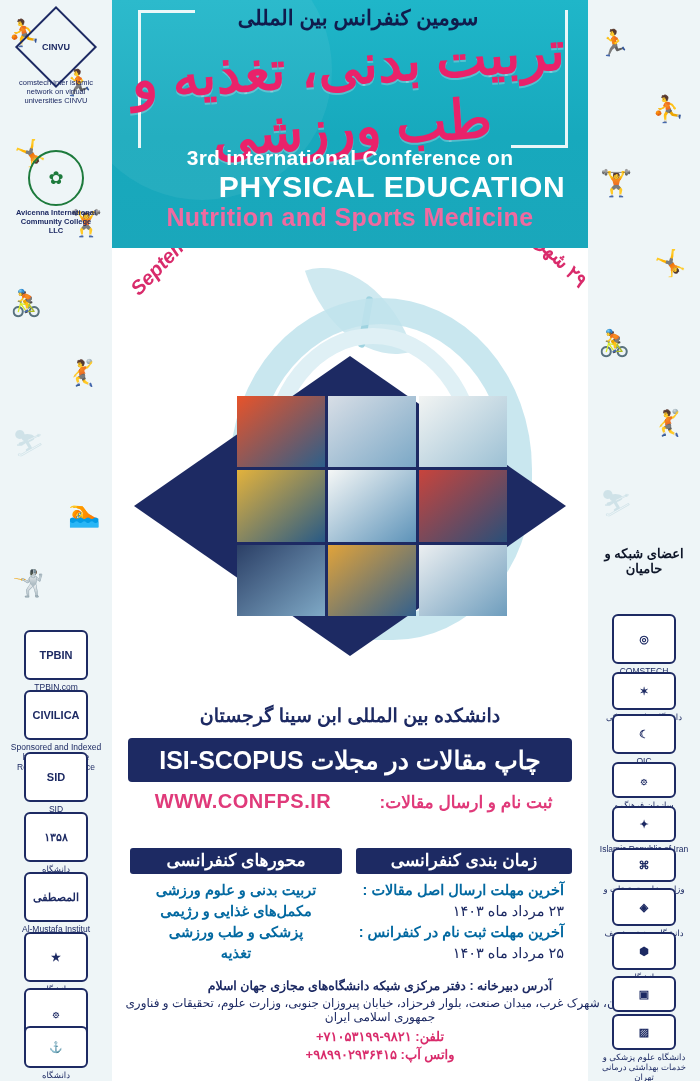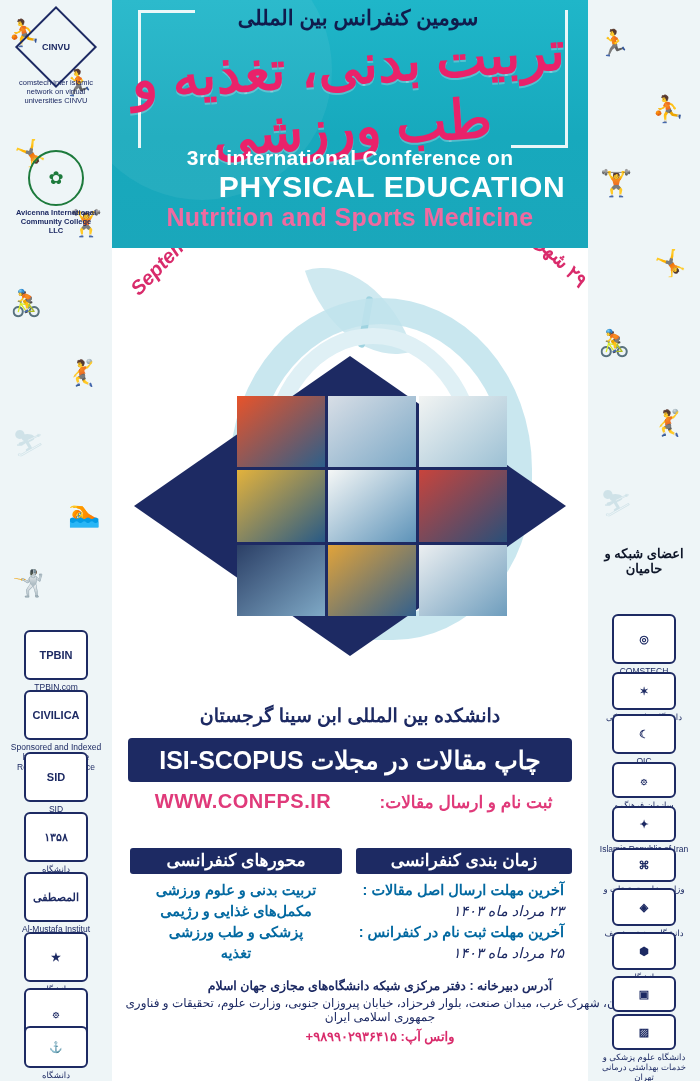--- a/index.html
+++ b/index.html
@@ -162,21 +162,21 @@
   .box ul{
     list-style:none;margin:6px 0 0 0;padding:0;direction:rtl;
   }
   .box li{
     color:#0369a1;font-size:14.5px;line-height:21px;font-weight:bold;
     text-align:center;
   }
   .box.left{left:130px;width:212px;}
   .box.right{left:356px;width:216px;}
   .box.right li{text-align:right;padding-right:8px;}
-  .box.right li.sub{color:#1d2a63;font-weight:normal;font-style:italic;}
+  .box.right li.sub{color:#1d2a63;font-weight:normal;}
   
   .footer{
     position:absolute;left:112px;top:978px;width:536px;text-align:center;
     direction:rtl;color:#1d2a63;
   }
   .footer .l1{font-size:12.5px;font-weight:bold;margin-bottom:3px;}
   .footer .l2{font-size:12px;margin-bottom:5px;}
   .footer .l3{font-size:13px;font-weight:bold;color:#d92b6b;margin-bottom:3px;}
   .footer .l4{font-size:13px;font-weight:bold;color:#d92b6b;}
   
@@ -307,20 +307,21 @@
       <li>آخرین مهلت ارسال اصل مقالات :</li>
       <li class="sub">۲۳ مرداد ماه ۱۴۰۳</li>
       <li>آخرین مهلت ثبت نام در کنفرانس :</li>
       <li class="sub">۲۵ مرداد ماه ۱۴۰۳</li>
     </ul>
   </div>
 
   <div class="footer">
     <div class="l1">آدرس دبیرخانه : دفتر مرکزی شبکه دانشگاه‌های مجازی جهان اسلام</div>
     <div class="l2">تهران، شهرک غرب، میدان صنعت، بلوار فرحزاد، خیابان پیروزان جنوبی، وزارت علوم، تحقیقات و فناوری جمهوری اسلامی ایران</div>
+    <div class="l3">تلفن: ۹۸۲۱-۷۱۰۵۳۱۹۹+</div>
     <div class="l4">واتس آپ: ۹۸۹۹۰۲۹۳۶۴۱۵+</div>
   </div>
 
   <div class="sp" style="top:630px;">
     <div class="mark">TPBIN</div>
     <div class="cap">TPBIN.com</div>
   </div>
   <div class="sp" style="top:690px;">
     <div class="mark">CIVILICA</div>
     <div class="cap">Sponsored and Indexed by CIVILICA - We Respect the Science</div>

